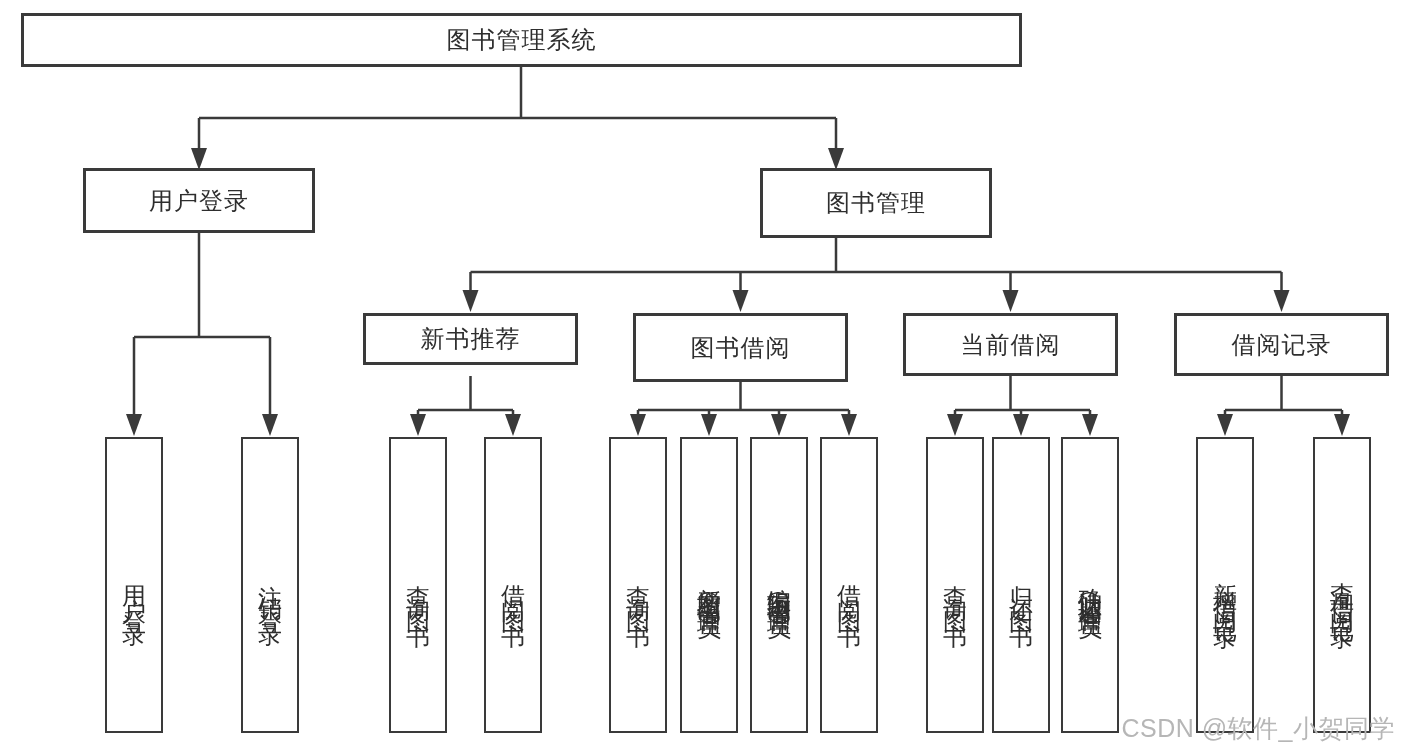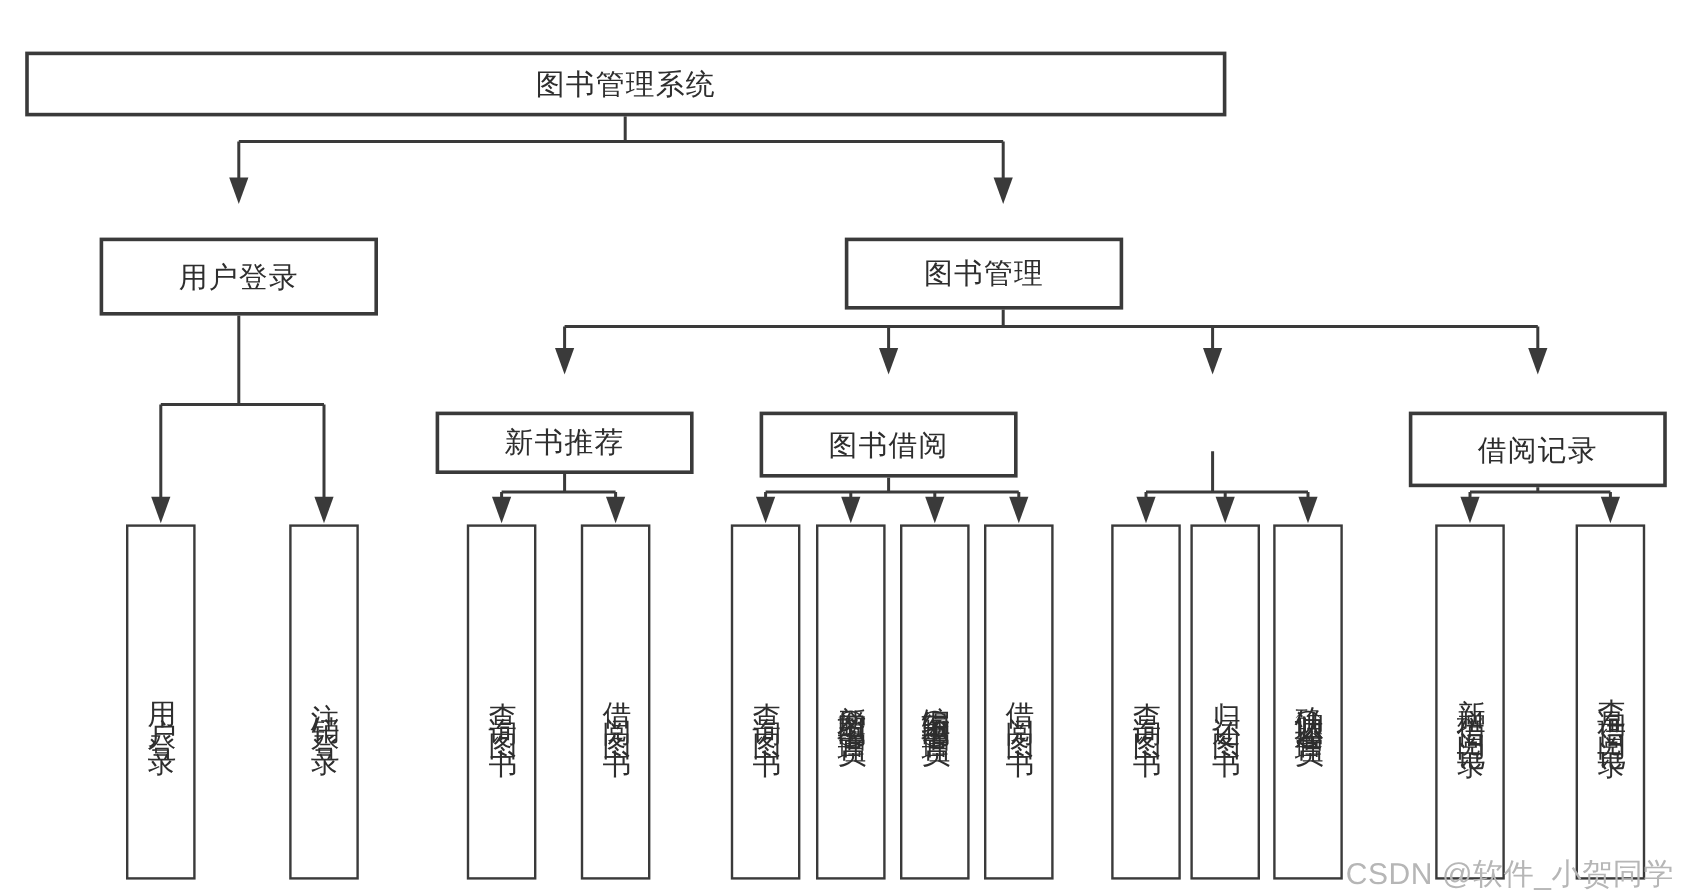--- a/index.html
+++ b/index.html
@@ -41,21 +41,21 @@
   .node {
     position: absolute;
     background: #ffffff;
     border: 3px solid var(--color-border);
     color: var(--color-text);
     display: flex;
     align-items: center;
     justify-content: center;
     z-index: 1;
   }
-  .h-node { font-size: 24px; letter-spacing: 1px; white-space: nowrap; margin-top: 30px; }
+  .h-node { font-size: 24px; letter-spacing: 1px; white-space: nowrap; }
   .title-node { font-size: 24px; }
 
   .leaf {
     border-width: 2px;
     writing-mode: vertical-rl;
     text-orientation: mixed;
     font-size: 24px;
     line-height: 1;
   }
   .leaf-label { display: inline-block; }
@@ -112,29 +112,32 @@
     <polygon points="1334,414 1350,414 1342,436"></polygon>
   </svg>
 
   <div class="node h-node title-node" style="left:21px; top:13px; width:1001px; height:54px;">
     <span class="node-label">图书管理系统</span>
   </div>
 
   <div class="node h-node" style="left:83px; top:168px; width:232px; height:65px;">
     <span class="node-label">用户登录</span>
   </div>
-  <div class="node h-node" style="left:704px; top:168px; width:232px; height:60px;">
+  <div class="node h-node" style="left:760px; top:168px; width:232px; height:70px;">
     <span class="node-label">图书管理</span>
   </div>
 
   <div class="node h-node" style="left:363px; top:313px; width:215px; height:52px;">
     <span class="node-label">新书推荐</span>
   </div>
-  <div class="node h-node" style="left:633px; top:313px; width:215px; height:55px;">
+  <div class="node h-node" style="left:633px; top:313px; width:215px; height:69px;">
     <span class="node-label">图书借阅</span>
+  </div>
+  <div class="node h-node" style="left:903px; top:313px; width:215px; height:63px;">
+    <span class="node-label">当前借阅</span>
   </div>
   <div class="node h-node" style="left:1174px; top:313px; width:215px; height:63px;">
     <span class="node-label">借阅记录</span>
   </div>
 
   <div class="node leaf" style="left:105px; top:437px; width:58px; height:296px;">
     <span class="leaf-label" style="letter-spacing: 13px; margin-inline-end: -13px;">用户登录</span>
   </div>
   <div class="node leaf" style="left:241px; top:437px; width:58px; height:296px;">
     <span class="leaf-label" style="letter-spacing: 13px; margin-inline-end: -13px;">注销登录</span>

